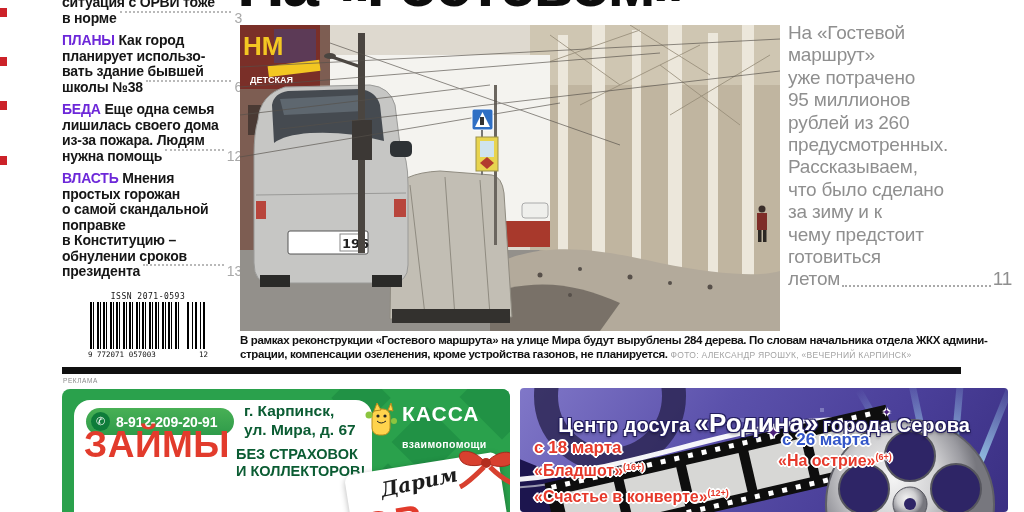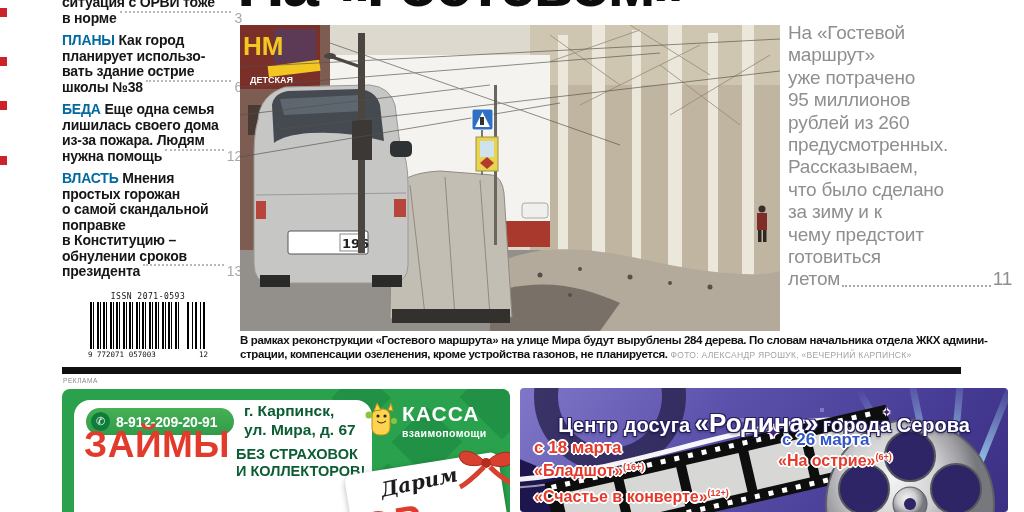--- a/index.html
+++ b/index.html
@@ -6,21 +6,21 @@
   #page{position:relative;width:1024px;height:512px;background:#fff;overflow:hidden;
         font-family:"Liberation Sans",sans-serif;}
 
   
   .edge-mark{position:absolute;left:0;width:7px;height:9px;background:#cc2229;}
 
   
   #sidebar{position:absolute;left:62px;top:-5px;width:180px;
            font-weight:700;font-size:14px;line-height:15.5px;color:#161616;letter-spacing:-0.2px;}
   .sb-item{margin-bottom:7px;}
-  .sb-cat{color:#0369a1;}
+  .sb-cat{color:#6d28d9;}
   .sb-last{display:flex;align-items:flex-start;}
   .leader{flex:1;border-bottom:2px dotted #b9b9b9;margin:0 3px 3px 3px;min-width:8px;}
   .sb-page{color:#a8a8a8;font-weight:400;}
 
   
   #headline{position:absolute;left:237px;top:-50px;font-weight:800;font-size:66px;line-height:66px;
             letter-spacing:-2.5px;color:#0d0d0d;white-space:nowrap;font-family:"Liberation Sans",sans-serif;}
 
   
   #photo{position:absolute;left:240px;top:25px;width:540px;height:306px;overflow:hidden;background:#ded9cf;}
@@ -57,21 +57,21 @@
   #phone-pill{position:absolute;left:24px;top:19px;width:148px;height:27px;border-radius:14px;
               background:linear-gradient(#48b055,#2f9b4a);display:flex;align-items:center;gap:6px;padding-left:5px;box-sizing:border-box;}
   #phone-pill .ph-circ{width:19px;height:19px;border-radius:50%;background:#0e7c3a;color:#fff;font-size:11px;
               display:flex;align-items:center;justify-content:center;}
   #phone-pill .ph-num{color:#fff;font-weight:700;font-size:14px;letter-spacing:-0.2px;}
   #loan-address{position:absolute;left:182px;top:13px;font-weight:700;font-size:15.5px;line-height:18.5px;color:#0b5c33;}
   #loan-product{position:absolute;left:22px;top:35px;font-weight:800;font-size:37px;color:#e23b2c;letter-spacing:0.5px;text-align:center;}
   #loan-claim{position:absolute;left:174px;top:57px;font-weight:800;font-size:14.5px;line-height:16.5px;color:#0b5c33;}
   #loan-brand{position:absolute;left:340px;top:13px;color:#fff;}
   #loan-brand .b1{font-weight:800;font-size:21px;letter-spacing:1px;}
-  #loan-brand .b2{font-weight:700;font-size:10.5px;letter-spacing:0.4px;margin-top:1px;}
+  #loan-brand .b2{font-weight:700;font-size:10.5px;letter-spacing:0.4px;margin-top:12px;}
   #mascot{position:absolute;left:302px;top:12px;}
   #gift-tag{position:absolute;left:288px;top:74px;width:155px;height:90px;background:#fff;border-radius:8px;
             transform:rotate(-9deg);box-shadow:0 2px 6px rgba(0,0,0,.3);}
   #gift-tag .script{position:absolute;left:34px;top:6px;font-family:"DejaVu Serif",serif;font-style:italic;
             font-weight:700;font-size:20px;color:#1c1c1c;transform:rotate(-3deg);}
   #gift-tag .big-red{position:absolute;left:10px;top:32px;font-weight:800;font-size:40px;color:#e23b2c;letter-spacing:2px;}
   #gift-bow{position:absolute;left:388px;top:52px;}
 
   
   #cinema-ad{position:absolute;left:520px;top:388px;width:488px;height:124px;overflow:hidden;border-radius:4px;
@@ -109,21 +109,21 @@
       <div class="sb-line">ситуация с ОРВИ тоже</div>
       <div class="sb-line sb-last">
           <span>в норме</span>
           <span class="leader"></span>
           <span class="sb-page">3</span>
         </div>
     </div>
     <div class="sb-item">
       <div class="sb-line"><span class="sb-cat">ПЛАНЫ</span> <span>Как город</span></div>
       <div class="sb-line">планирует использо-</div>
-      <div class="sb-line">вать здание острие</div>
+      <div class="sb-line">вать здание бывшей</div>
       <div class="sb-line sb-last">
           <span>школы №38</span>
           <span class="leader"></span>
           <span class="sb-page">6</span>
         </div>
     </div>
     <div class="sb-item">
       <div class="sb-line"><span class="sb-cat">БЕДА</span> <span>Еще одна семья</span></div>
       <div class="sb-line">лишилась своего дома</div>
       <div class="sb-line">из-за пожара. Людям</div>

